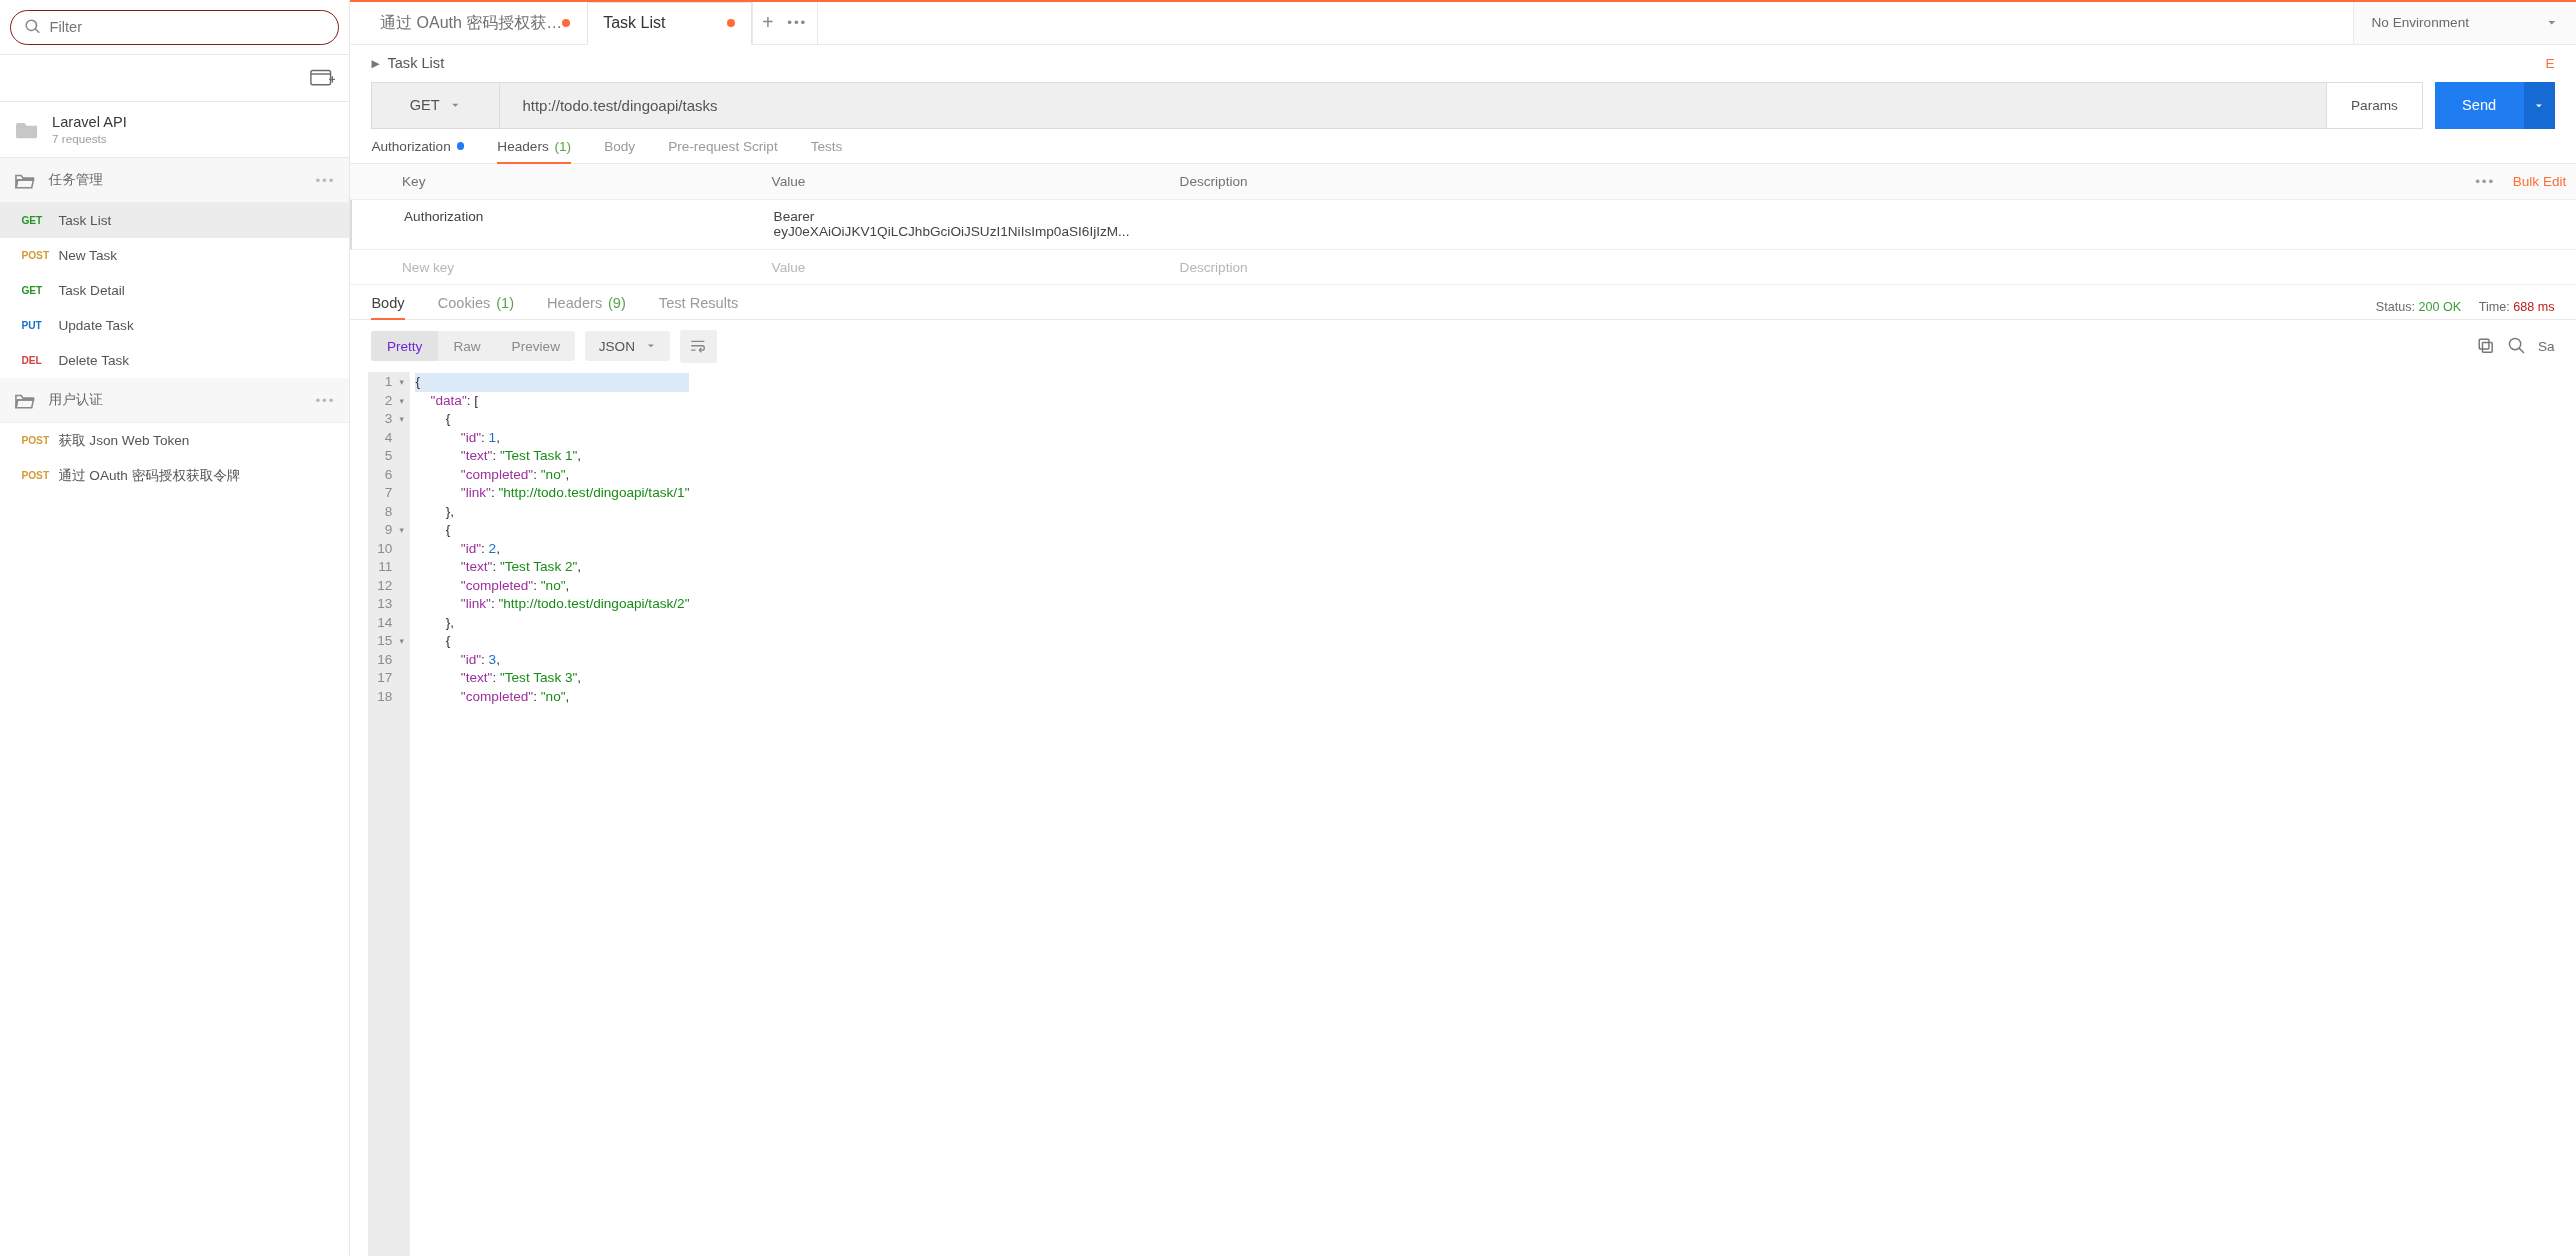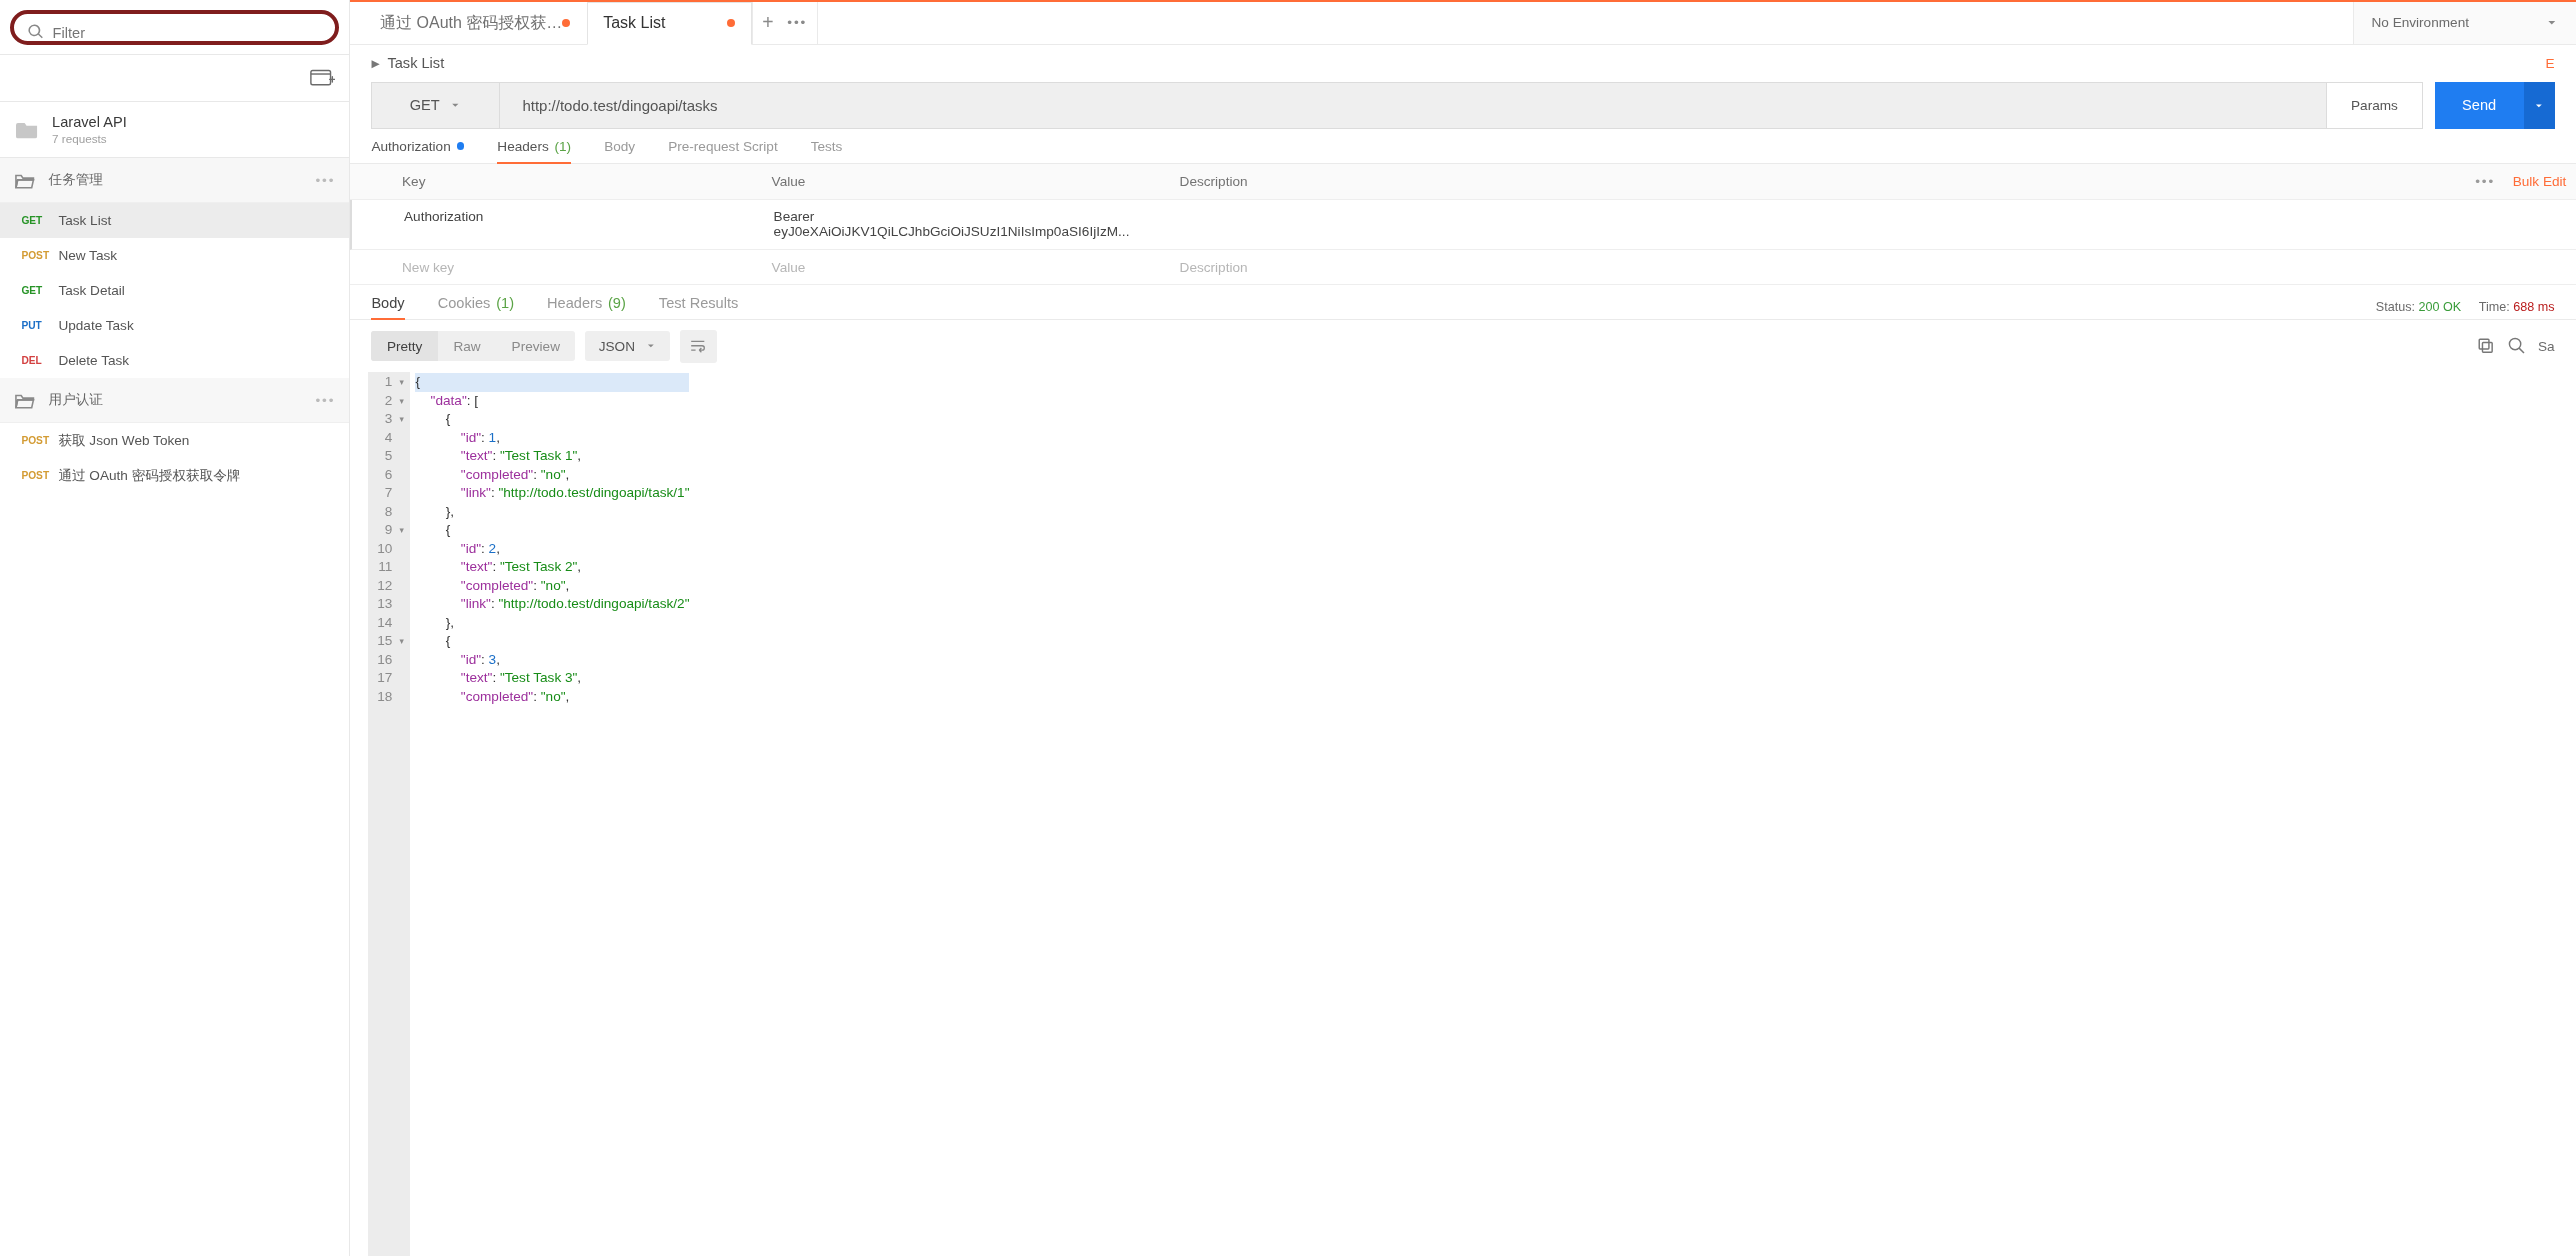--- a/index.html
+++ b/index.html
@@ -2,21 +2,21 @@
 <html><head>
 <meta charset="utf-8">
 <style>
 * { margin: 0; padding: 0; box-sizing: border-box; font-family: -apple-system, BlinkMacSystemFont, "Segoe UI", Helvetica, Arial, sans-serif; }
 body { background: #fff; color: #333; font-size: 13.6px; overflow: hidden; }
 .app { display: flex; height: 100vh; width: 100vw; }
 
 
 .sidebar { width: 350px; border-right: 1px solid #e8e8e8; display: flex; flex-direction: column; background: #fff; }
 .filter-box { padding: 9.7px; border-bottom: 1px solid #e8e8e8; }
-.filter-input-wrap { display: flex; align-items: flex-end; border: 4px solid #7f1d1d; border-radius: 17.5px; height: 35px; padding: 0 13.6px; color: #888; }
+.filter-input-wrap { display: flex; align-items: center; border: 1px solid #7f1d1d; border-radius: 17.5px; height: 35px; padding: 0 13.6px; color: #888; }
 .filter-input-wrap svg { width: 17.5px; height: 17.5px; margin-right: 7.8px; fill: #888; }
 .filter-input { border: none; outline: none; font-size: 14.6px; flex: 1; background: transparent; }
 .side-tabs { display: flex; height: 43px; border-bottom: 1px solid #e8e8e8; }
 .side-tab { flex: 1; display: flex; align-items: center; justify-content: center; font-size: 14.6px; color: #777; cursor: pointer; position: relative; }
 .side-tab.active { color: #333; }
 .side-tab.active::after { content: ""; position: absolute; left: 0; right: 0; bottom: -1px; height: 1.9px; background: #ff6c37; }
 .new-bar { height: 47px; display: flex; align-items: center; justify-content: flex-end; padding: 0 13.6px; border-bottom: 1px solid #e8e8e8; }
 .new-bar svg { width: 25px; height: 21.4px; fill: none; stroke: #6b6b6b; stroke-width: 1.6; }
 .collection-head { display: flex; align-items: center; height: 56px; padding: 0 15.5px; border-bottom: 1px solid #e8e8e8; cursor: pointer; }
 .collection-head svg { width: 23px; height: 19.4px; margin-right: 13.6px; fill: #c7c7c7; }
@@ -85,21 +85,21 @@
 .resp-tab { padding-bottom: 7.8px; color: #9a9a9a; font-size: 14.6px; cursor: pointer; position: relative; display: flex; gap: 5.8px; align-items: center; }
 .resp-tab.active { color: #444; }
 .resp-tab.active::after { content: ""; position: absolute; left: 0; right: 0; bottom: -1px; height: 1.9px; background: #ff6c37; }
 .resp-status { margin-left: auto; display: flex; gap: 17.5px; font-size: 12.6px; color: #6b6b6b; }
 .resp-status .ok { color: #3a9c3a; }
 .resp-status .ms { color: #b91c1c; }
 
 .view-bar { display: flex; padding: 9.7px 21.4px; gap: 9.7px; align-items: center; }
 .seg { display: flex; background: #efefef; border-radius: 2.9px; overflow: hidden; }
 .seg-item { padding: 7.8px 15.5px; font-size: 13.6px; color: #8a8a8a; cursor: pointer; }
-.seg-item.active { color: #404040; background: #e3e3e3; text-align: right; }
+.seg-item.active { color: #6d28d9; background: #e3e3e3; text-align: right; }
 .json-sel { display: flex; align-items: center; background: #efefef; border-radius: 2.9px; padding: 7.8px 13.6px; gap: 9.7px; color: #555; font-size: 13.6px; cursor: pointer; }
 .json-sel svg { width: 11.7px; height: 11.7px; fill: #888; }
 .wrap-btn { width: 37px; height: 33px; background: #efefef; border-radius: 2.9px; display: flex; align-items: center; justify-content: center; cursor: pointer; }
 .wrap-btn svg { width: 17.5px; height: 15.5px; stroke: #888; fill: none; stroke-width: 1.8; }
 .view-right { margin-left: auto; display: flex; gap: 11.7px; align-items: center; }
 .view-right svg { width: 19.4px; height: 19.4px; stroke: #777; fill: none; stroke-width: 1.8; cursor: pointer; }
 .sa-text { color: #6b6b6b; font-size: 13.6px; }
 
 .code { display: flex; font-family: Menlo, Consolas, monospace; font-size: 13.6px; line-height: 18.5px; padding-left: 17.5px; flex: 1; overflow: hidden; }
 .gutter { background: #ececec; color: #8c8c8c; text-align: right; padding: 1px 5.8px 0 9.7px; user-select: none; }

